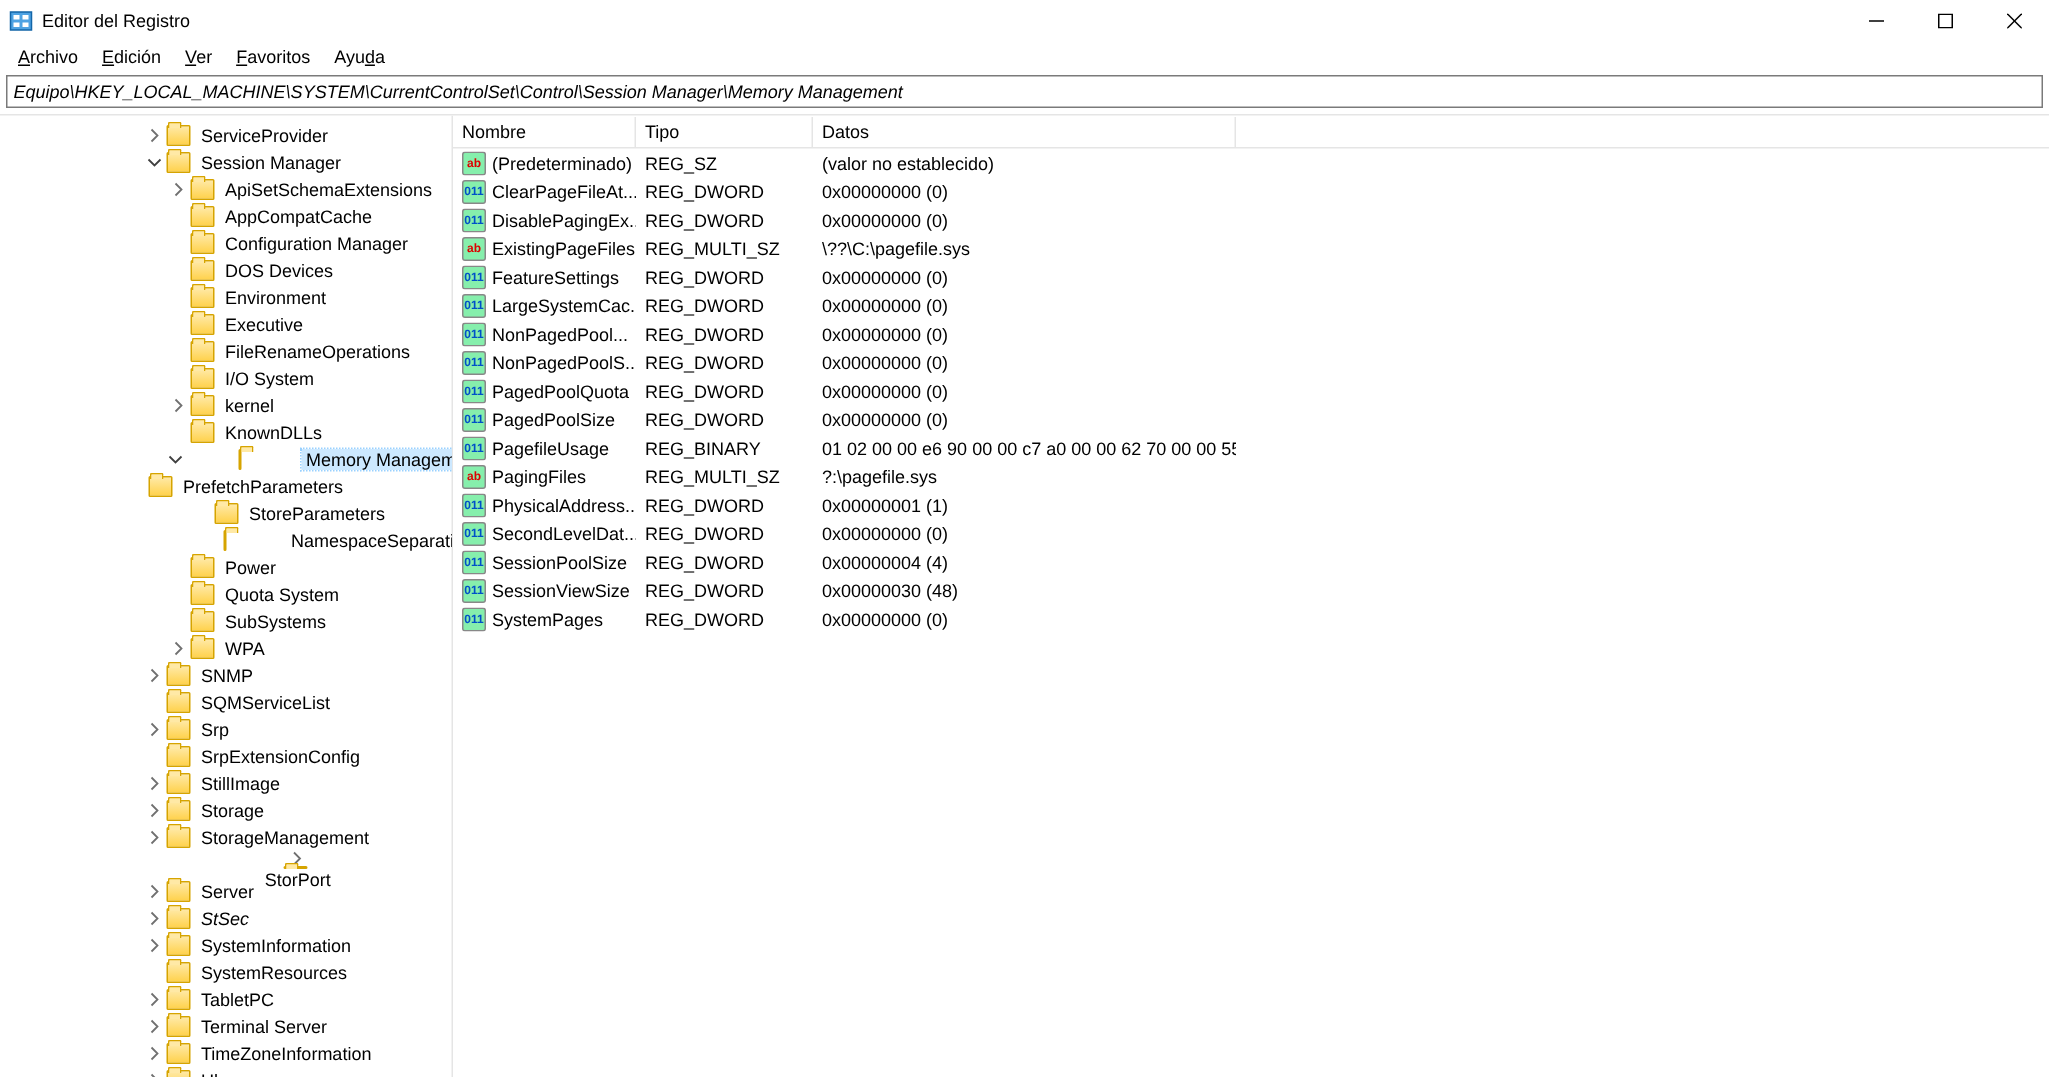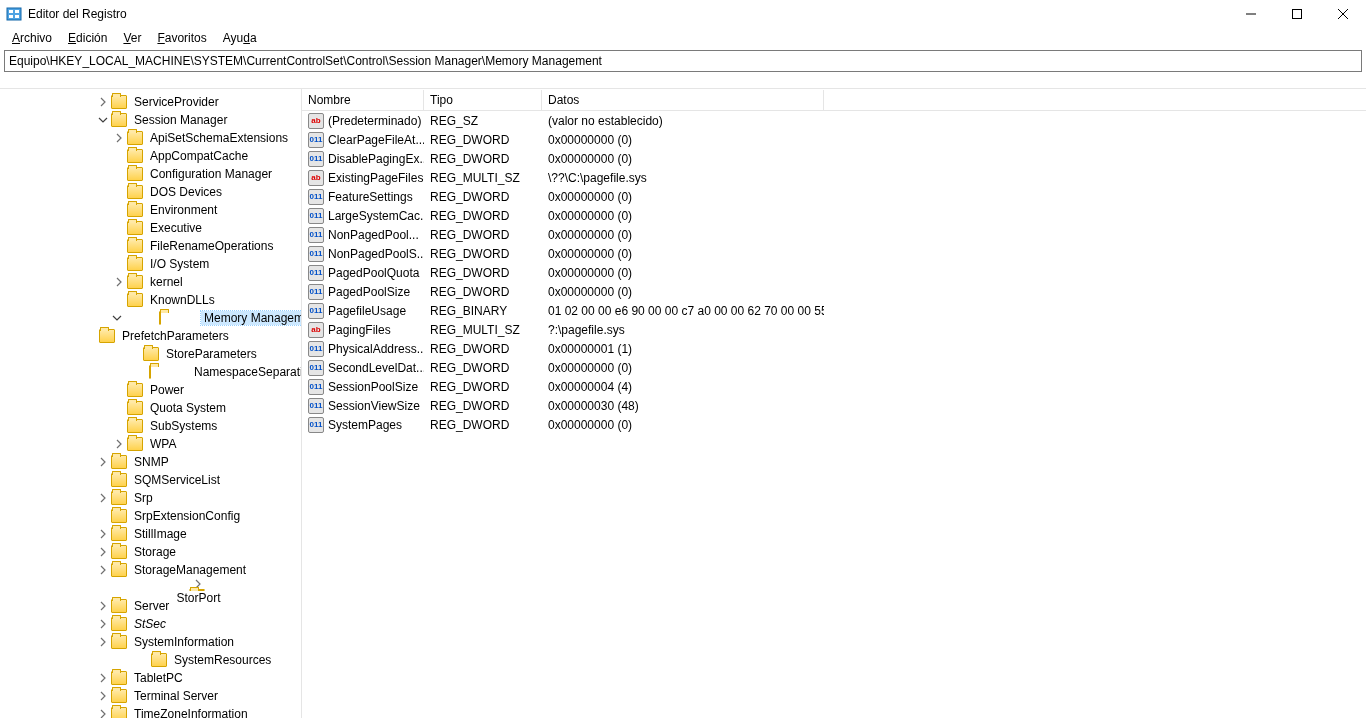--- a/index.html
+++ b/index.html
@@ -43,25 +43,26 @@
     padding: 0 4px;
   }
   .menubar .menu-item {
     padding: 1px 8px;
   }
   .menubar .menu-item span.underline { text-decoration: underline; }
   
   .addressbar {
     height: 22px;
     border: 1px solid #7a7a7a;
-    margin: 2px 4px 16px 4px;
+    margin: 2px 4px 4px 4px;
     padding: 2px 4px;
     font-size: 12px;
     display: flex;
     align-items: center;
+    font-style: italic;
   }
   
   .main {
     flex: 1;
     display: flex;
     overflow: hidden;
     border-top: 1px solid #e5e5e5;
   }
   
   .tree-panel {
@@ -161,21 +162,21 @@
     white-space: nowrap;
     text-overflow: ellipsis;
     display: flex;
     align-items: center;
   }
   .list-row .cell.col-name { display: flex; align-items: center; gap: 4px; }
   .val-icon {
     width: 16px; height: 16px;
     border: 1px solid #888;
     border-radius: 2px;
-    background: #e5e5e5;
+    background: #86efac;
     font-size: 8px;
     font-weight: bold;
     display: inline-flex;
     align-items: center;
     justify-content: center;
     flex-shrink: 0;
   }
   .val-icon.sz { color: #d00; }
   .val-icon.bin { color: #0050c8; }
   
@@ -443,21 +444,21 @@
           </div>
           <div class="tree-row" style="padding-left: 96px;">
             <span class="chev">
               <svg width="10" height="10">
                 <path d="M3 1 L7 5 L3 9" fill="none" stroke="#707070" stroke-width="1.2"></path>
               </svg>
             </span>
             <span class="folder-icon"></span>
             <span class="label">SystemInformation</span>
           </div>
-          <div class="tree-row" style="padding-left: 96px; margin-left: 40px;">
+          <div class="tree-row" style="padding-left: 96px;">
             <span class="chev empty"></span>
             <span class="folder-icon"></span>
             <span class="label">SystemResources</span>
           </div>
           <div class="tree-row" style="padding-left: 96px;">
             <span class="chev">
               <svg width="10" height="10">
                 <path d="M3 1 L7 5 L3 9" fill="none" stroke="#707070" stroke-width="1.2"></path>
               </svg>
             </span>

